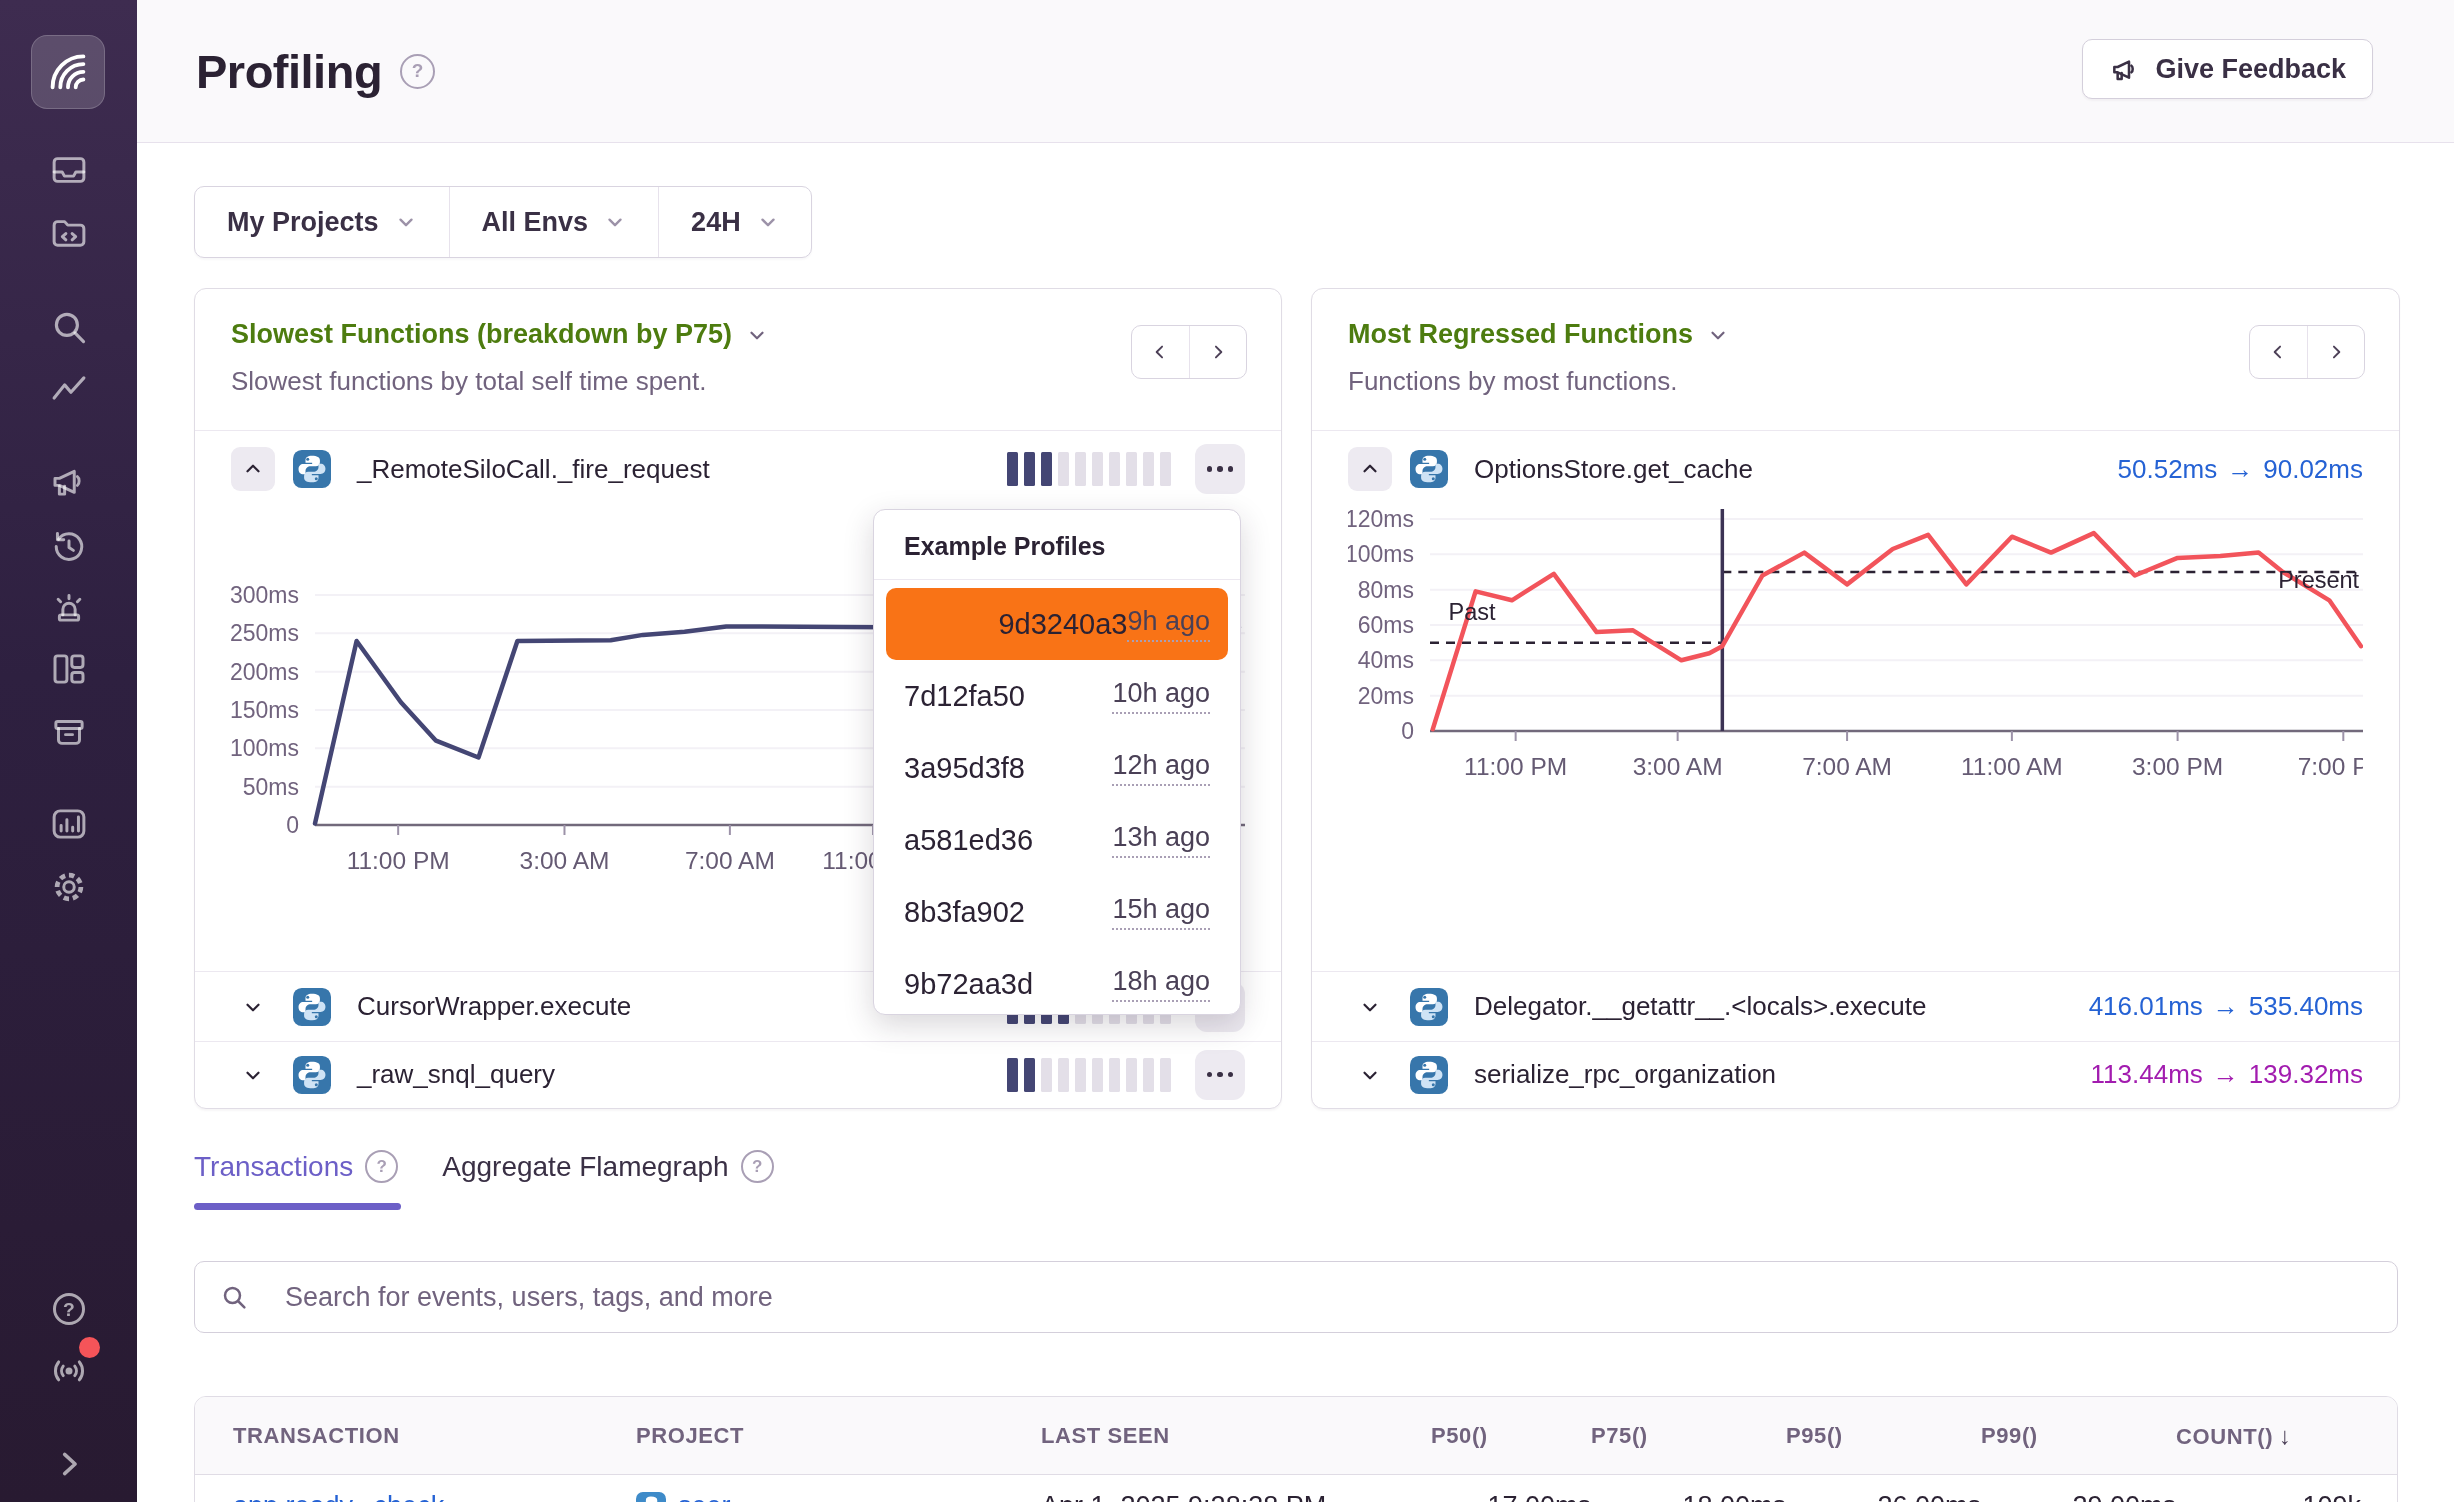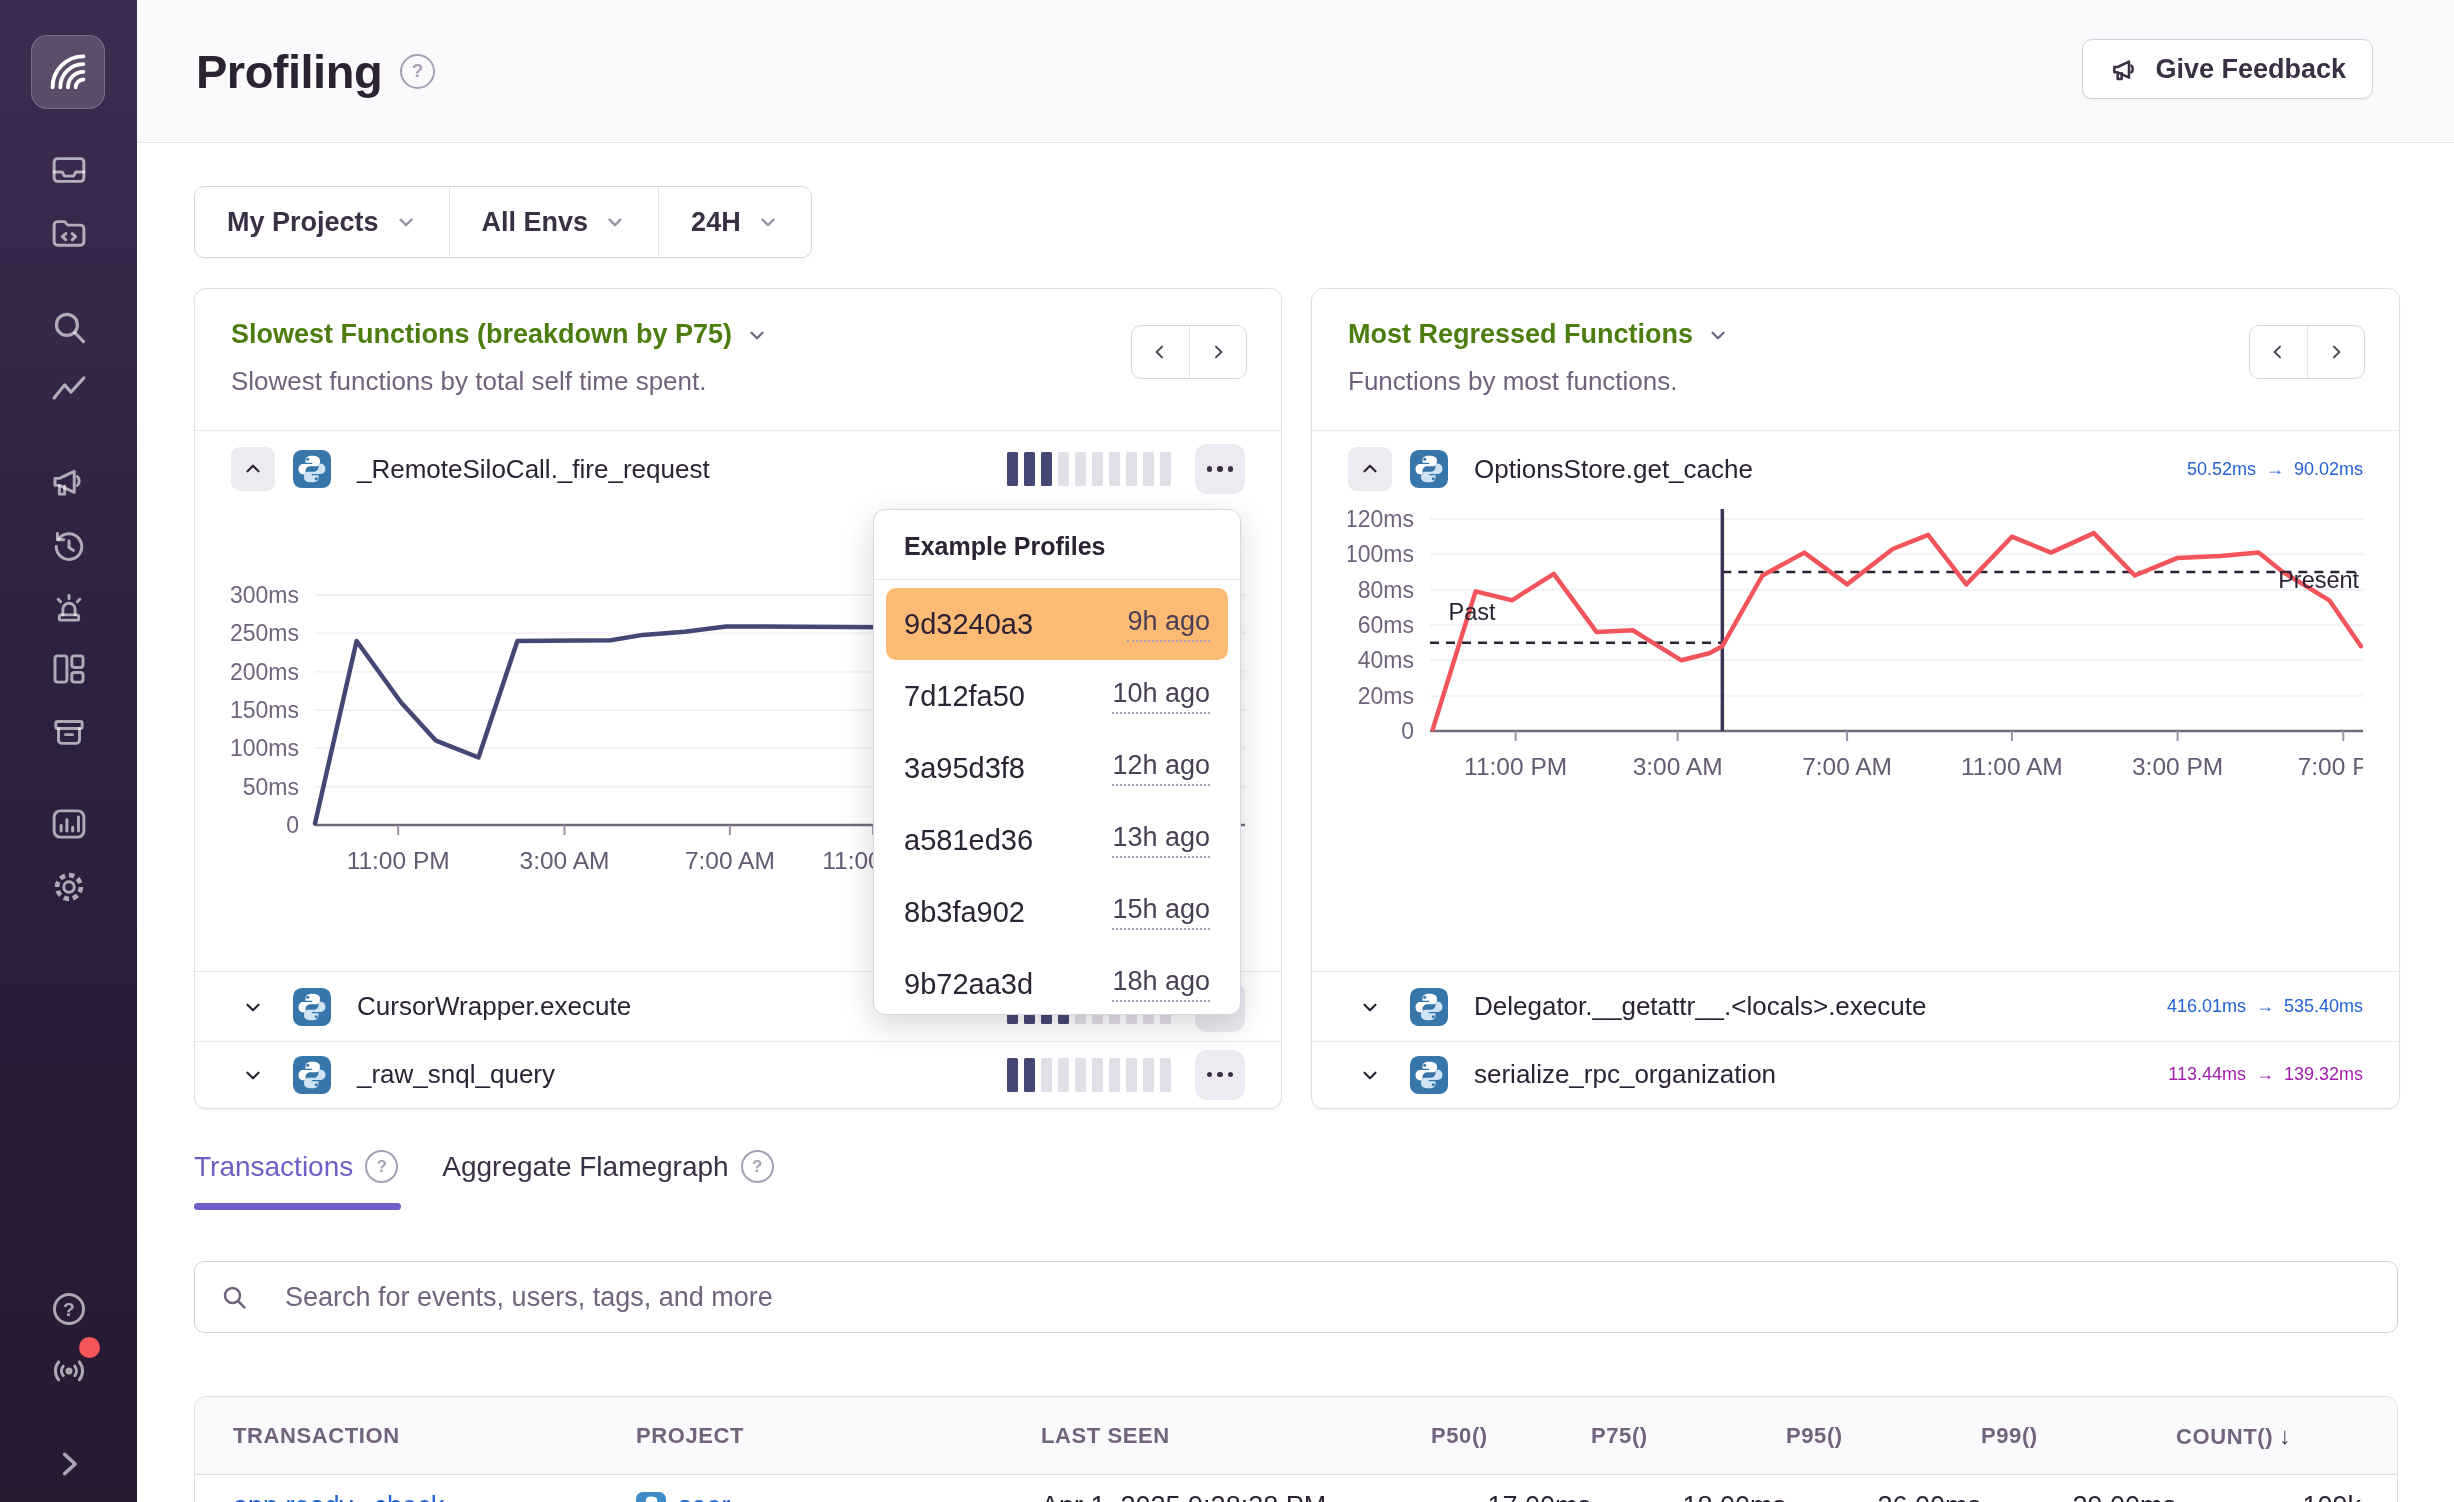--- a/index.html
+++ b/index.html
@@ -61,35 +61,35 @@
   .pyicon{width:38px;height:38px;margin-left:18px;flex:none;}
   .fname{margin-left:26px;font-size:26px;color:#2B2233;white-space:nowrap;}
   .fspacer{flex:1;}
   .bars{display:flex;gap:6px;align-items:center;}
   .bars span{width:11px;height:34px;border-radius:1.5px;}
   .bars .d{background:#444674;}
   .bars .l{background:#E3DFE8;}
   .dots-btn{width:50px;height:50px;border-radius:12px;background:#EDEAF1;margin-left:24px;
     display:flex;align-items:center;justify-content:center;gap:5px;flex:none;cursor:pointer;}
   .dots-btn i{width:5.5px;height:5.5px;border-radius:50%;background:#3A3045;}
-  .vals{font-size:18px;white-space:nowrap;}
+  .vals{font-size:26px;white-space:nowrap;}
   .vals.blue{color:#2562D4;}
   .vals.gray{color:#a21caf;}
   .vals .arr{padding:0 10px;}
   .chart-box{position:absolute;}
   
   .dropdown{position:absolute;left:873px;top:509px;width:368px;height:506px;background:#fff;
     border:1px solid #D9D4E0;border-radius:12px;z-index:60;box-sizing:border-box;
     box-shadow:0 10px 30px rgba(43,34,51,.18);}
   .dropdown .dd-head{padding:22px 30px 18px;font-size:25px;font-weight:bold;color:#2B2233;
     border-bottom:1px solid #ECE8F0;}
   .dd-list{padding-top:8px;}
   .dd-item{height:72px;margin:0 12px;padding:0 18px;display:flex;align-items:center;
     justify-content:space-between;border-radius:10px;cursor:pointer;}
-  .dd-item.hl{background:#fdba74;}
+  .dd-item.hl{background:#f97316;justify-content:flex-end;}
   .dd-id{font-size:29px;color:#2B2233;}
   .dd-time{font-size:27px;color:#4A4056;border-bottom:2px dotted #A99FB5;padding-bottom:3px;}
   
   .tabs{position:absolute;left:194px;top:1150px;display:flex;gap:44px;align-items:center;}
   .tab{display:flex;align-items:center;gap:12px;font-size:28px;cursor:pointer;}
   .tab.active{color:#6C5FC7;}
   .tab.idle{color:#3A3045;}
   .tab-underline{position:absolute;left:194px;top:1203px;width:207px;height:7px;
     border-radius:4px;background:#6C5FC7;}
   .searchbar{position:absolute;left:194px;top:1261px;width:2204px;height:72px;box-sizing:border-box;

